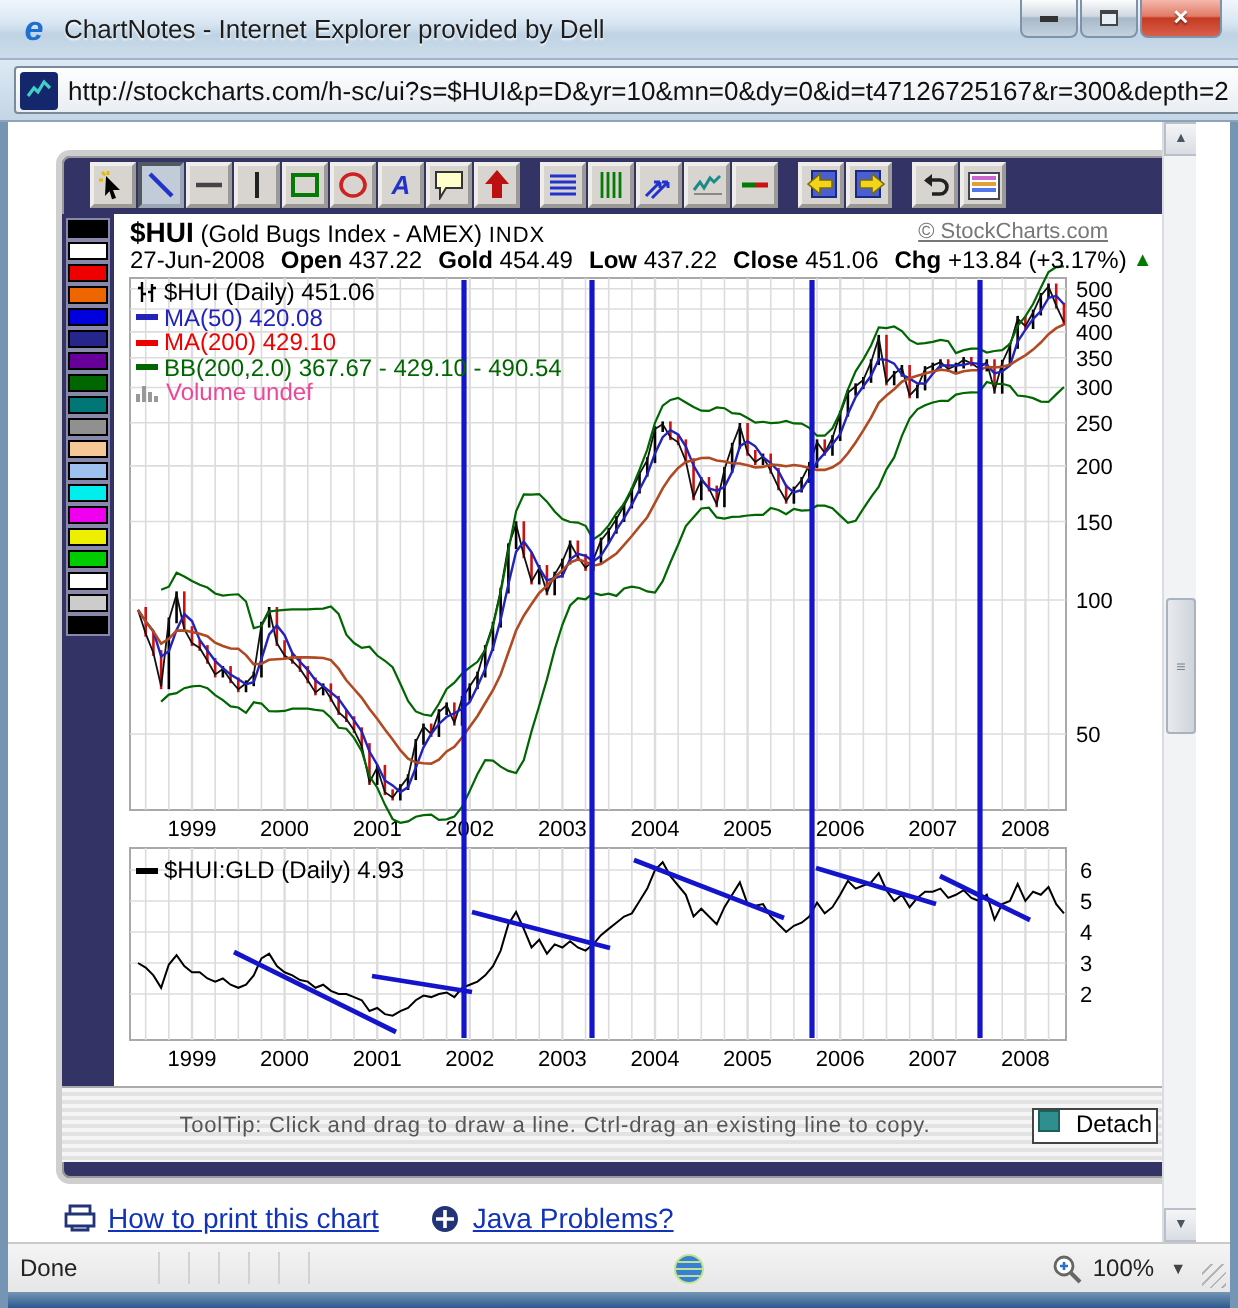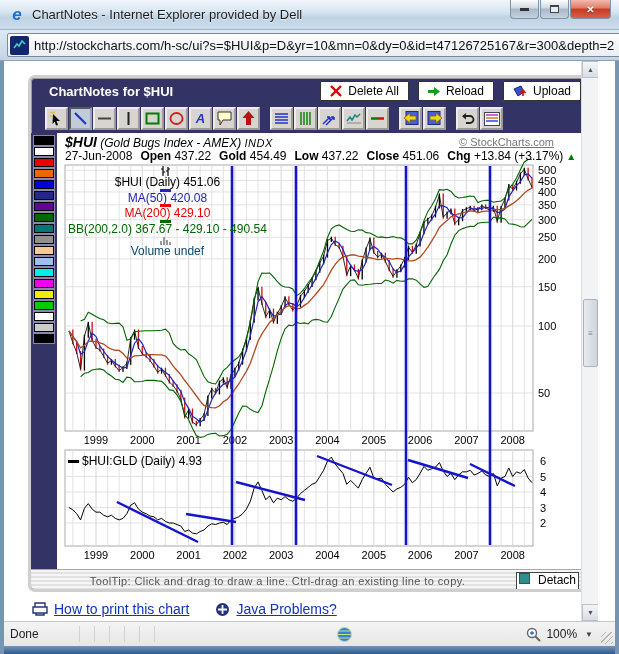--- a/index.html
+++ b/index.html
@@ -62,34 +62,34 @@
   .tool.sel { background:#c2cbd8; border:2px inset #9aa6b5; }
   .tgap { width:9px; }
 
   .panelbody { display:flex; height:436px; }
   .palette { width:26px; background:#333366; padding-top:3px; display:flex; flex-direction:column; align-items:center; }
   .swatch { width:20px; height:9px; border:1px solid #000; outline:1px solid #8888aa; margin-bottom:2px; }
 
   .chartwhite { position:relative; width:527px; height:436px; background:#fff; }
   .chartwhite svg.plot { position:absolute; left:0; top:0; }
 
-  .ctitle { position:absolute; left:8px; top:1px; font-size:12px; color:#000; white-space:nowrap;font-style:italic; }
+  .ctitle { position:absolute; left:8px; top:1px; font-size:12px; color:#000; white-space:nowrap; }
   .ctitle b { font-size:14px; }
   .copyright { position:absolute; right:30px; top:3px; font-size:11px; color:#777;text-decoration:underline; }
   .ohlcline { position:absolute; left:8px; top:16px; font-size:12px; display:flex; white-space:pre; align-items:center; }
   .ohlcline b { margin-left:8px; }
   .uptri { color:#007a00; font-size:10px; margin-left:3px; }
 
   .legendbox { position:absolute; left:11px; top:33px; font-size:12px; line-height:12.5px; }
-  .legrow { display:flex; align-items:center; white-space:nowrap;flex-direction:column; }
+  .legrow { display:flex; align-items:center; white-space:nowrap; }
   .legdash { width:11px; height:3px; margin-right:3px; }
   .ratioleg { position:absolute; left:11px; top:321px; font-size:12px; display:flex; align-items:center; }
 
   
-  .tipbar { height:22px; display:flex; align-items:center;
+  .tipbar { height:38px; display:flex; align-items:center;
     background:repeating-linear-gradient(180deg,#f5f5f5 0 2px,#e2e2e2 2px 4px);
     border-top:1px solid #aaa; padding:0 8px; }
   .tiptext { flex:1; text-align:center; font-size:11px; color:#555; letter-spacing:.4px; }
   .detach { height:18px; background:#fff; border:1px solid #444; display:flex; align-items:flex-start;
     padding:0 2px; font-size:12px; color:#000; }
   .detach .sq { width:11px; height:11px; background:#2f8f8f; border:1px solid #1c5f5f; margin-right:8px; }
 
   
   .linksrow { position:absolute; left:28px; top:540px; display:flex; align-items:center; font-size:14px; }
   .linksrow a { color:#1133bb; text-decoration:underline; margin-right:26px; display:flex; align-items:center; }
@@ -140,42 +140,20 @@
       </span>
       <span class="urltext">http://stockcharts.com/h-sc/ui?s=$HUI&amp;p=D&amp;yr=10&amp;mn=0&amp;dy=0&amp;id=t47126725167&amp;r=300&amp;depth=2</span>
       <span class="urldrop">▼</span>
     </div>
   </div>
 
   <div class="frame">
     <div class="pagearea">
 
       <div class="panel">
-        <div class="panelhead">
-          <span class="paneltitle">ChartNotes for $HUI</span>
-          <div class="headbtn">
-            <svg width="12" height="12">
-                <path d="M1,1 L11,11 M11,1 L1,11" stroke="#dd0000" stroke-width="2.4"></path>
-              </svg>
-            <span>Delete All</span>
-          </div>
-          <div class="headbtn">
-            <svg width="12" height="11">
-                <path d="M0,4 h6 v-3 l6,4.5 l-6,4.5 v-3 h-6 z" fill="#1a9a1a"></path>
-              </svg>
-            <span>Reload</span>
-          </div>
-          <div class="headbtn">
-            <svg width="14" height="13">
-              <path d="M1,4 L8,1 L11,7 L5,11 Z" fill="#3a4fd0" stroke="#1a2a80"></path>
-              <path d="M10,11 V5 M10,5 l-2.6,3 M10,5 l2.6,3" stroke="#cc1111" stroke-width="1.7" fill="none"></path>
-            </svg>
-            <span>Upload</span>
-          </div>
-        </div>
 
         <div class="tools">
           <div class="tool">
               <svg width="15" height="15">
                 <path d="M4,3 L11,10 L7.5,10 L9,14 L7,14.6 L5.8,10.6 L3.5,13 Z" fill="#000"></path>
                 <path d="M2,1 l1.6,1.6 M5,0.5 v2 M0.5,5 h2" stroke="#e6b800" stroke-width="1.4"></path>
               </svg>
             </div>
           <div class="tool sel">
               <svg width="15" height="15">
@@ -605,21 +583,21 @@
                   <span style="color: rgb(238, 0, 0);">MA(200) 429.10</span>
                 </div>
                 <div class="legrow">
                   <span class="legdash" style="background: rgb(0, 102, 0);"></span>
                   <span style="color: rgb(0, 102, 0);">BB(200,2.0) 367.67 - 429.10 - 490.54</span>
                 </div>
                 <div class="legrow">
                   <svg width="12" height="10" style="margin-right: 3px;">
                     <path d="M1,10 V6 M4,10 V2 M7,10 V5 M10,10 V7" stroke="#999" stroke-width="2"></path>
                   </svg>
-                  <span style="color: #0c4a6e; text-align: right;">Volume undef</span>
+                  <span style="color: #ec4899; text-align: right;">Volume undef</span>
                 </div>
               </div>
             <div class="ratioleg">
               <span class="legdash" style="background:#000;"></span>
               <span>$HUI:GLD (Daily) 4.93</span>
             </div>
           </div>
         </div>
 
         <div class="tipbar">

